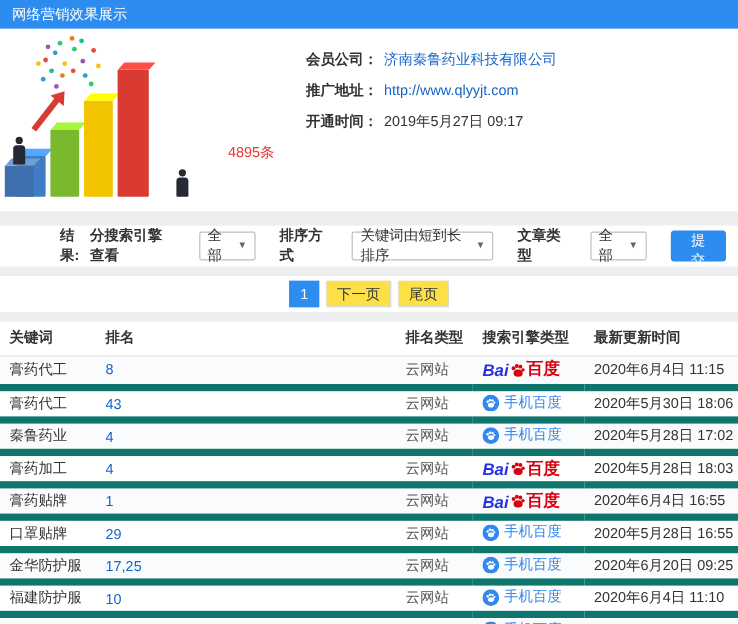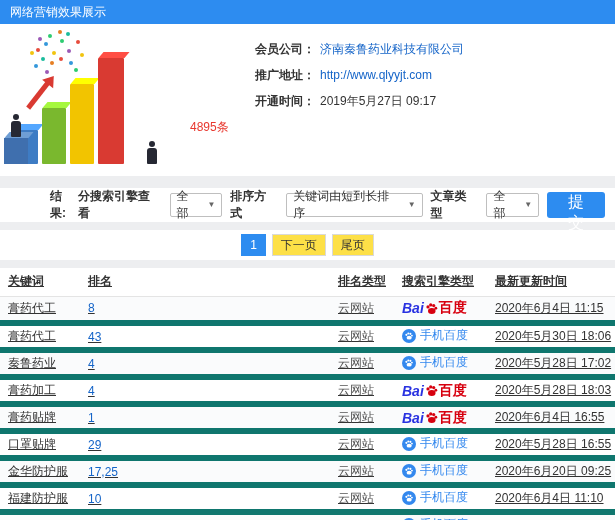--- a/index.html
+++ b/index.html
@@ -48,33 +48,33 @@
   .info{flex:1;padding-top:12px;}
   .info-row{display:flex;align-items:center;height:26px;}
   .info-label{width:130px;text-align:right;font-weight:bold;flex:0 0 130px;}
   .info-value{margin-left:5px;}
   a.link{color:var(--link);text-decoration:none;cursor:pointer;}
   .danger{color:var(--danger);}
 
   
   .results{margin-top:12px;height:34px;display:flex;align-items:center;padding:0 10px;}
   .results-label{font-weight:bold;padding-left:40px;}
-  .filter-group{margin-left:auto;display:flex;align-items:center;gap:8px;}
+  .filter-group{margin-left:auto;display:flex;align-items:center;gap:20px;}
   .filter-label{font-weight:bold;}
   .select{display:inline-flex;align-items:center;justify-content:flex-end;gap:7px;height:24px;border:1px solid #bfbfbf;border-radius:2px;background:#fff;padding:0 6px;cursor:pointer;}
   .caret{font-size:8px;color:#666;line-height:1;}
-  .submit-btn{height:26px;padding:0 13px;background:var(--accent);color:#fff;border:none;border-radius:3px;font-size:16px;cursor:pointer;}
+  .submit-btn{height:26px;padding:0 13px;background:var(--accent);color:#fff;border:none;border-radius:3px;font-size:12px;cursor:pointer;}
 
   
   .pagination{margin-top:8px;height:30px;display:flex;align-items:center;justify-content:center;gap:6px;}
   .page-btn{display:inline-flex;align-items:center;justify-content:center;height:22px;min-width:24px;padding:0 8px;border:1px solid #d9d9d9;background:#fde047;color:#333;text-decoration:none;cursor:pointer;}
   .page-btn.active{background:var(--accent);border-color:var(--accent);color:#fff;}
 
   
-  .table-panel{margin-top:8px;height:252px;overflow:hidden;text-decoration:underline;}
+  .table-panel{margin-top:8px;height:252px;overflow:hidden;}
   table{width:100%;border-collapse:collapse;table-layout:fixed;}
   th,td{text-align:left;padding:0 8px;height:27px;font-size:12px;white-space:nowrap;overflow:hidden;vertical-align:middle;}
   th{font-weight:bold;height:28px;border-bottom:1px solid #e4e4e4;}
   tbody tr{border-bottom:6px solid #0f766e;margin-top:40px;}
   tbody tr:nth-child(odd){background:#fafbfc;}
   .rank-link{color:var(--link);text-decoration:none;cursor:pointer;}
   .rank-type{color:#555;}
 
   .baidu-logo{display:inline-flex;align-items:center;gap:1px;font-weight:bold;font-size:14px;font-style:italic;}
   .baidu-logo .bai{color:var(--baidu-blue);}

